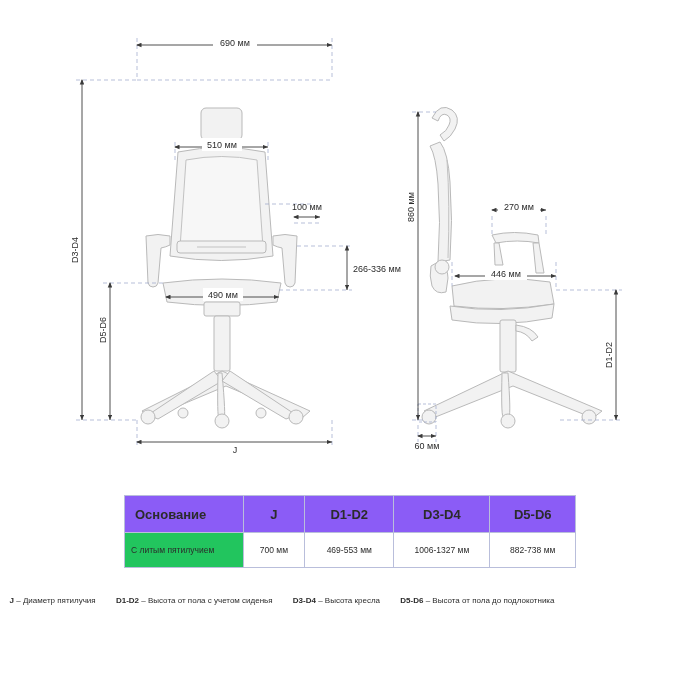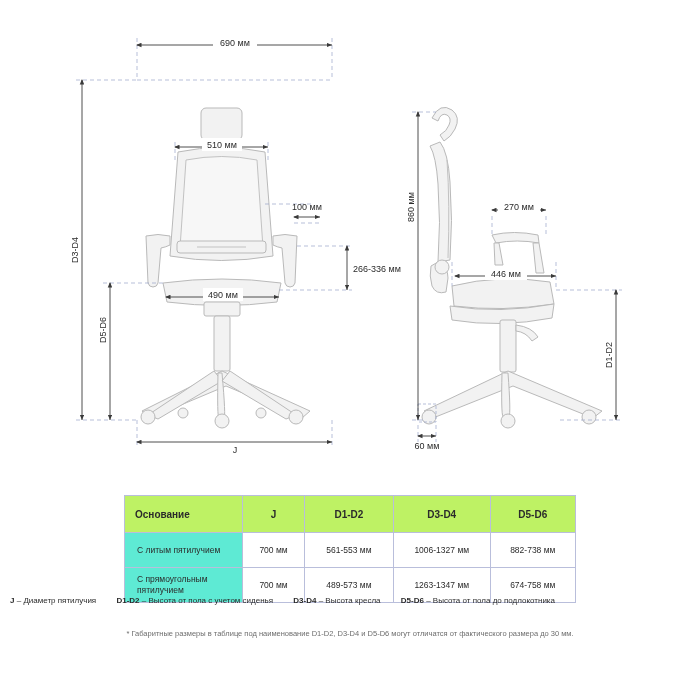--- a/index.html
+++ b/index.html
@@ -68,52 +68,52 @@
     font-size: 9px;
   }
   #spec-table th, #spec-table td {
     border: 1px solid #b9bedb;
     text-align: center;
     vertical-align: middle;
     padding: 5px 2px;
     color: #2b2b2b;
   }
   #spec-table thead th {
-    background: #bef264;
-    font-size: 10px;
+    background: #8b5cf6;
+    font-size: 13px;
     font-weight: bold;
     height: 26px;
   }
   #spec-table thead th.left {
     text-align: left;
     padding-left: 10px;
   }
   #spec-table tbody td {
     background: #ffffff;
     height: 24px;
   }
   #spec-table tbody td.rowhead {
-    background: #5eead4;
+    background: #22c55e;
     text-align: left;
-    padding-left: 12px;
+    padding-left: 6px;
     font-size: 8.5px;
     line-height: 1.25;
   }
   #spec-table tbody td.val {
     font-size: 8.5px;
     text-align: center;
   }
 
   
   #legend {
     position: absolute;
     left: 0;
     top: 596px;
     width: 564px;
-    text-align: right;
+    text-align: center;
     font-size: 8px;
     color: #2b2b2b;
   }
   #legend .item { display: inline-block; margin: 0 9px; }
   #legend .code { font-weight: bold; }
   #notes {
     position: absolute;
     left: 0;
     top: 628px;
     width: 700px;
@@ -304,30 +304,23 @@
         <th style="width:62px">J</th>
         <th style="width:92px">D1-D2</th>
         <th style="width:100px">D3-D4</th>
         <th style="width:88px">D5-D6</th>
       </tr>
     </thead>
     <tbody>
       <tr>
         <td class="rowhead">С литым пятилучием</td>
         <td class="val">700 мм</td>
-        <td class="val">561-553 мм</td>
+        <td class="val">469-553 мм</td>
         <td class="val">1006-1327 мм</td>
         <td class="val">882-738 мм</td>
-      </tr>
-      <tr>
-        <td class="rowhead">С прямоугольным пятилучием</td>
-        <td class="val">700 мм</td>
-        <td class="val">489-573 мм</td>
-        <td class="val">1263-1347 мм</td>
-        <td class="val">674-758 мм</td>
       </tr>
     </tbody>
   </table>
 
   <div id="legend">
     <span class="item">
       <span class="code">J</span>
       <span>– Диаметр пятилучия</span>
     </span>
     <span class="item">
@@ -338,16 +331,15 @@
       <span class="code">D3-D4</span>
       <span>– Высота кресла</span>
     </span>
     <span class="item">
       <span class="code">D5-D6</span>
       <span>– Высота от пола до подлокотника</span>
     </span>
   </div>
 
   <div id="notes">
-    <div>* Габаритные размеры в таблице под наименование D1-D2, D3-D4 и D5-D6 могут отличатся от фактического размера до 30 мм.</div>
   </div>
 
 </div>
 
 </body></html>

